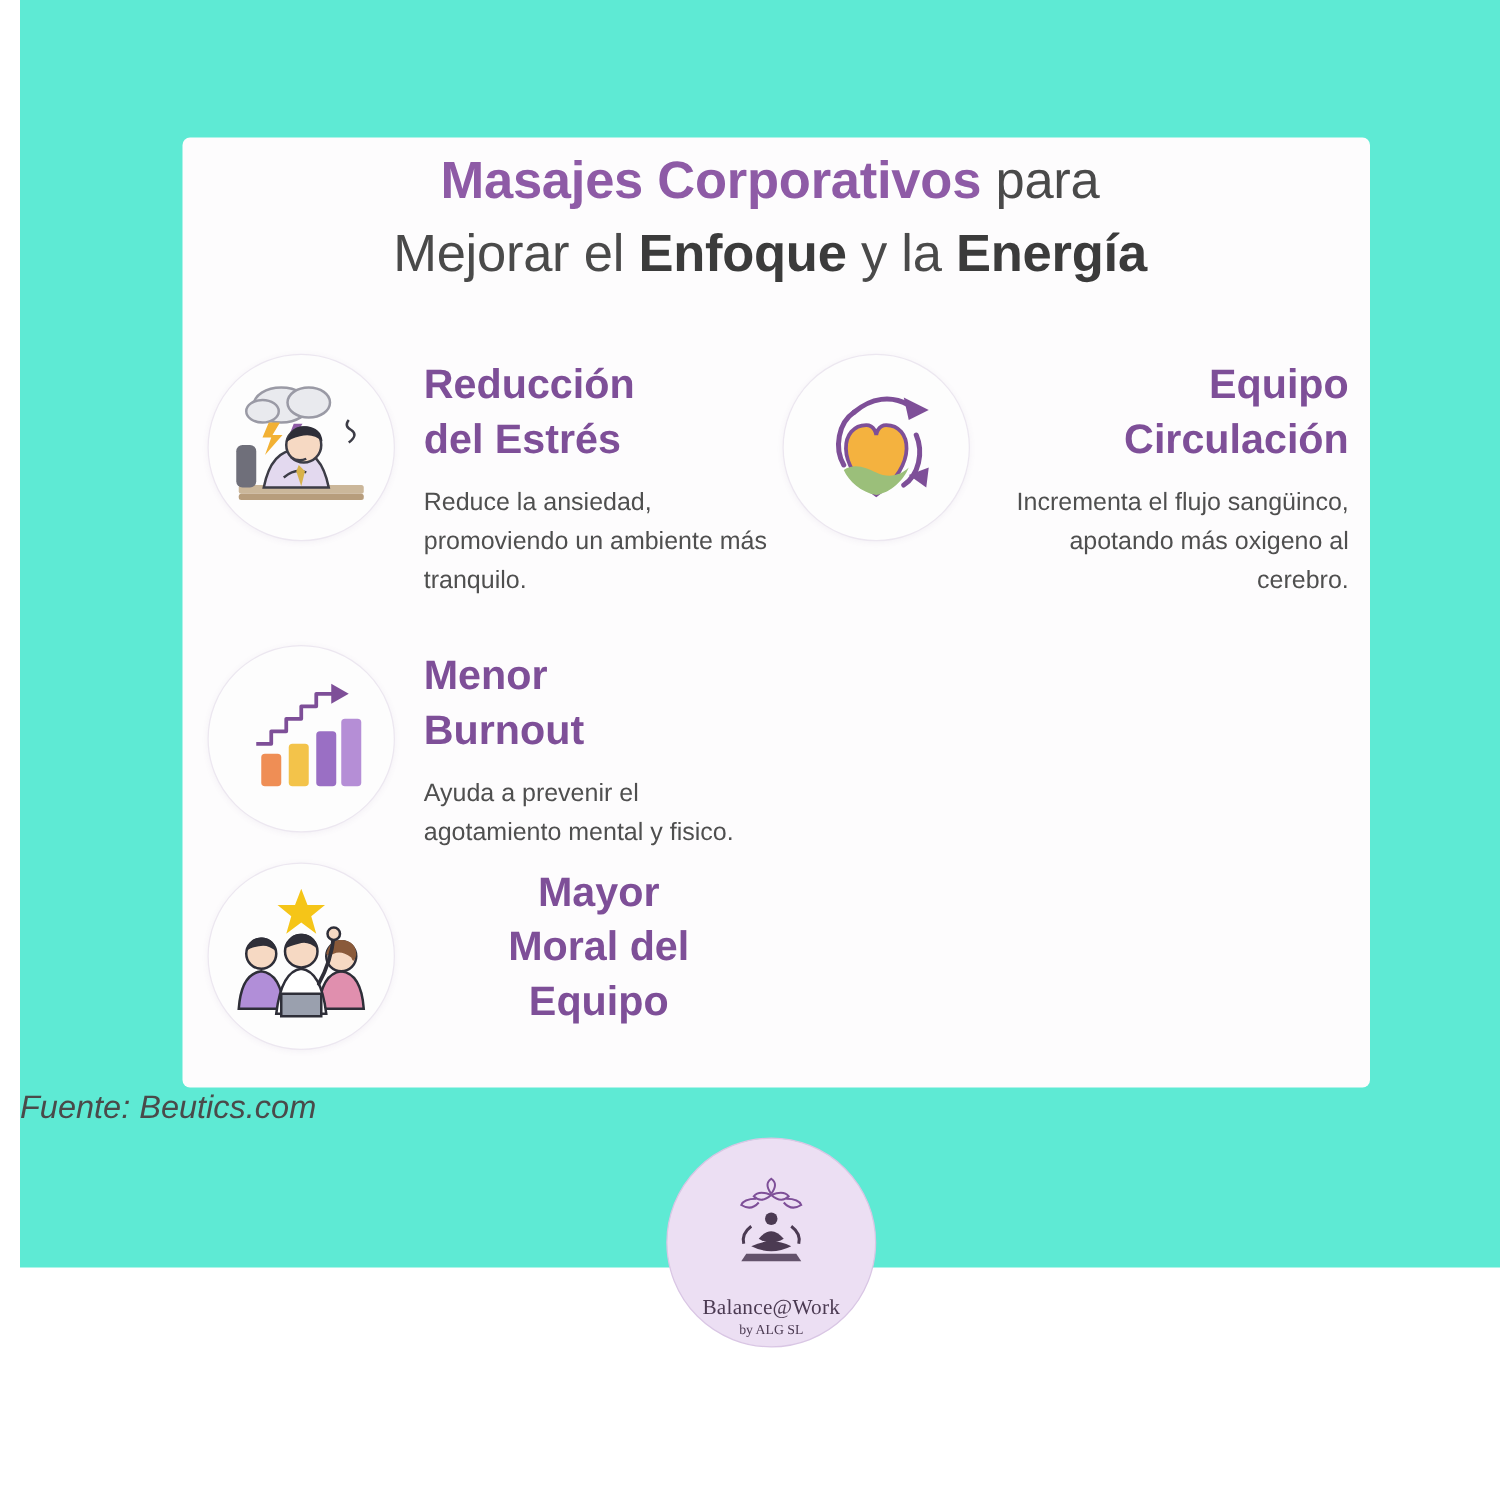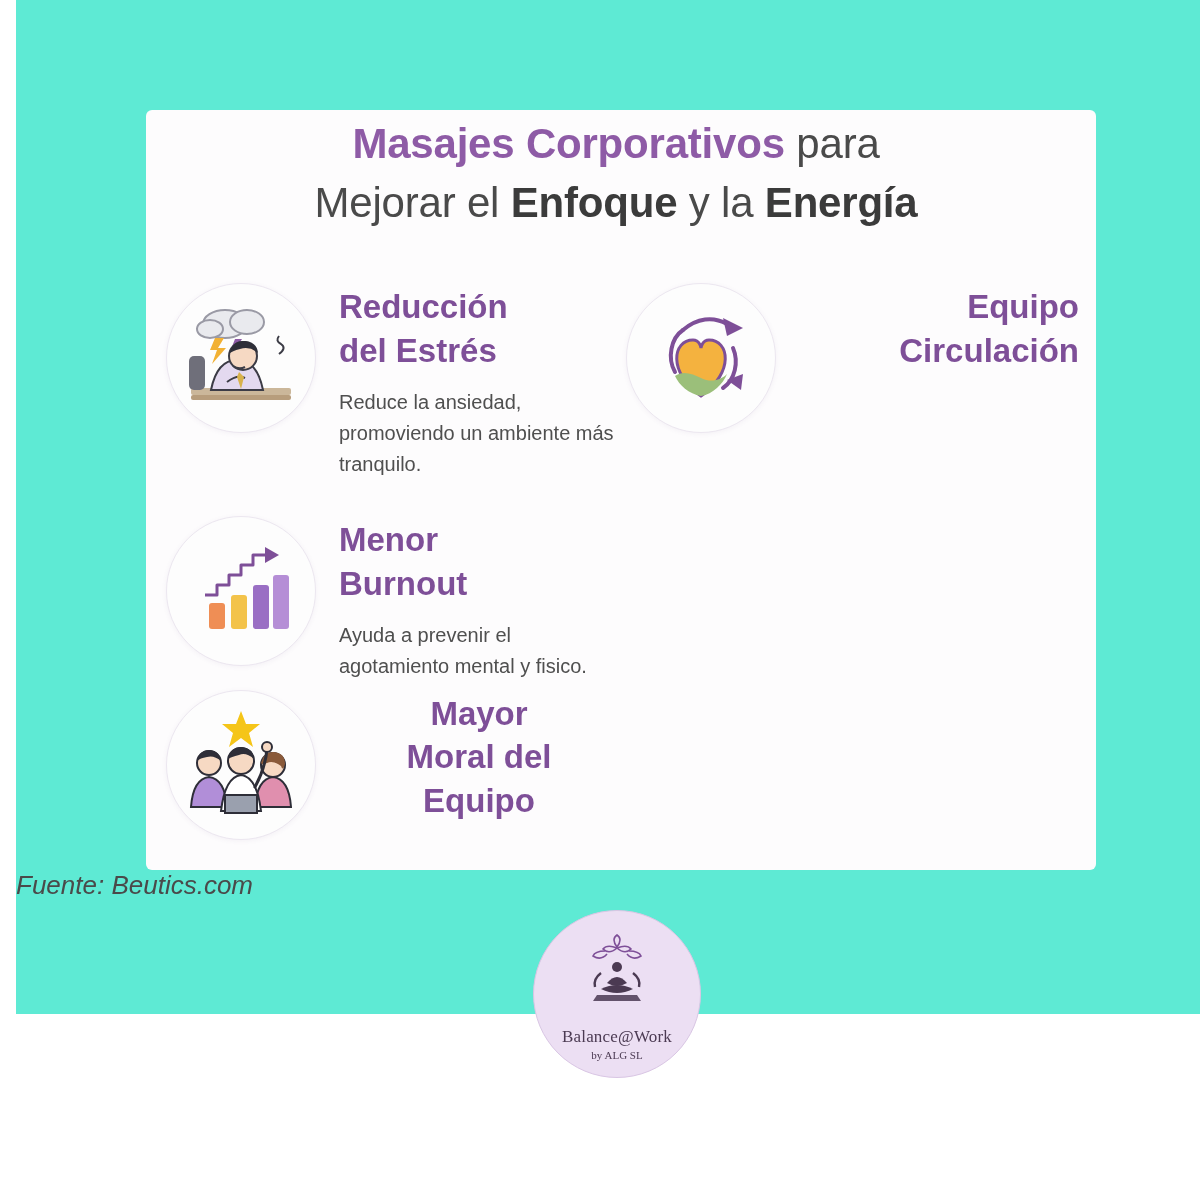--- a/index.html
+++ b/index.html
@@ -132,21 +132,21 @@
     left: 517px;
     top: 910px;
     width: 166px;
     height: 166px;
     border-radius: 50%;
     background: #ecdff3;
     border: 1px solid #d9c6e4;
     display: flex;
     flex-direction: column;
     align-items: center;
-    justify-content: flex-start;
+    justify-content: center;
   }
   .logo-mark {
     margin-top: 16px;
   }
   .logo-text {
     font-family: "Liberation Serif", serif;
     color: #4b3a52;
     font-size: 17px;
     margin-top: 4px;
     letter-spacing: .2px;
@@ -247,20 +247,21 @@
               <path d="M56 46 C70 34 86 32 100 40" stroke="#7e4f98" stroke-width="4" fill="none" stroke-linecap="round"></path>
               <path d="M96 104 C86 112 72 112 62 106" stroke="#7e4f98" stroke-width="4" fill="none" stroke-linecap="round" opacity="0"></path>
             </svg>
           </div>
         </div>
         <div class="text-wrap right">
           <div class="b-title">
             <span>Equipo</span><br>
             <span>Circulación</span>
           </div>
+          <p class="b-desc">Incrementa el flujo sangüinco, apotando más oxigeno al cerebro.</p>
         </div>
       </div>
     </div>
 
     <div class="row row2">
 
       <div class="cell">
         <div class="icon-wrap">
           <div class="icon-circle">
             <svg width="148" height="148" viewBox="0 0 148 148" aria-hidden="true">

